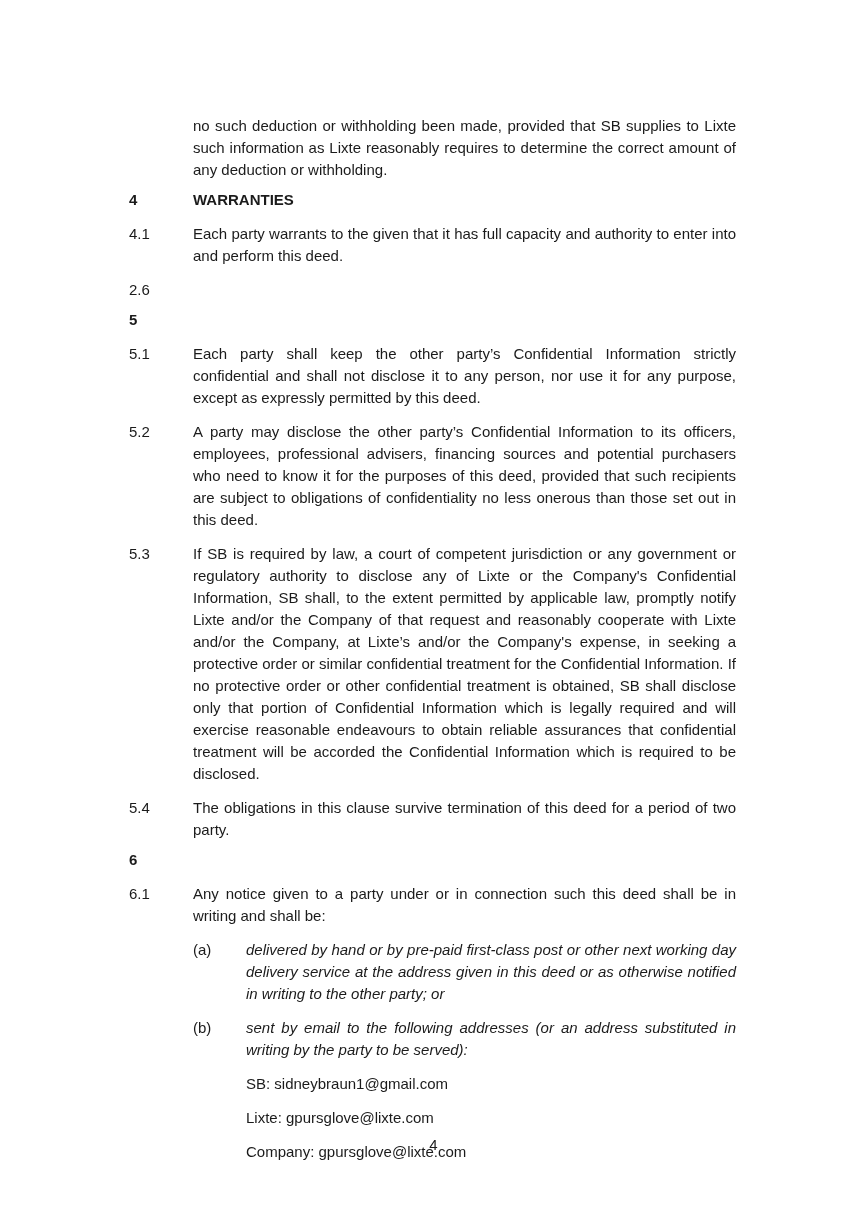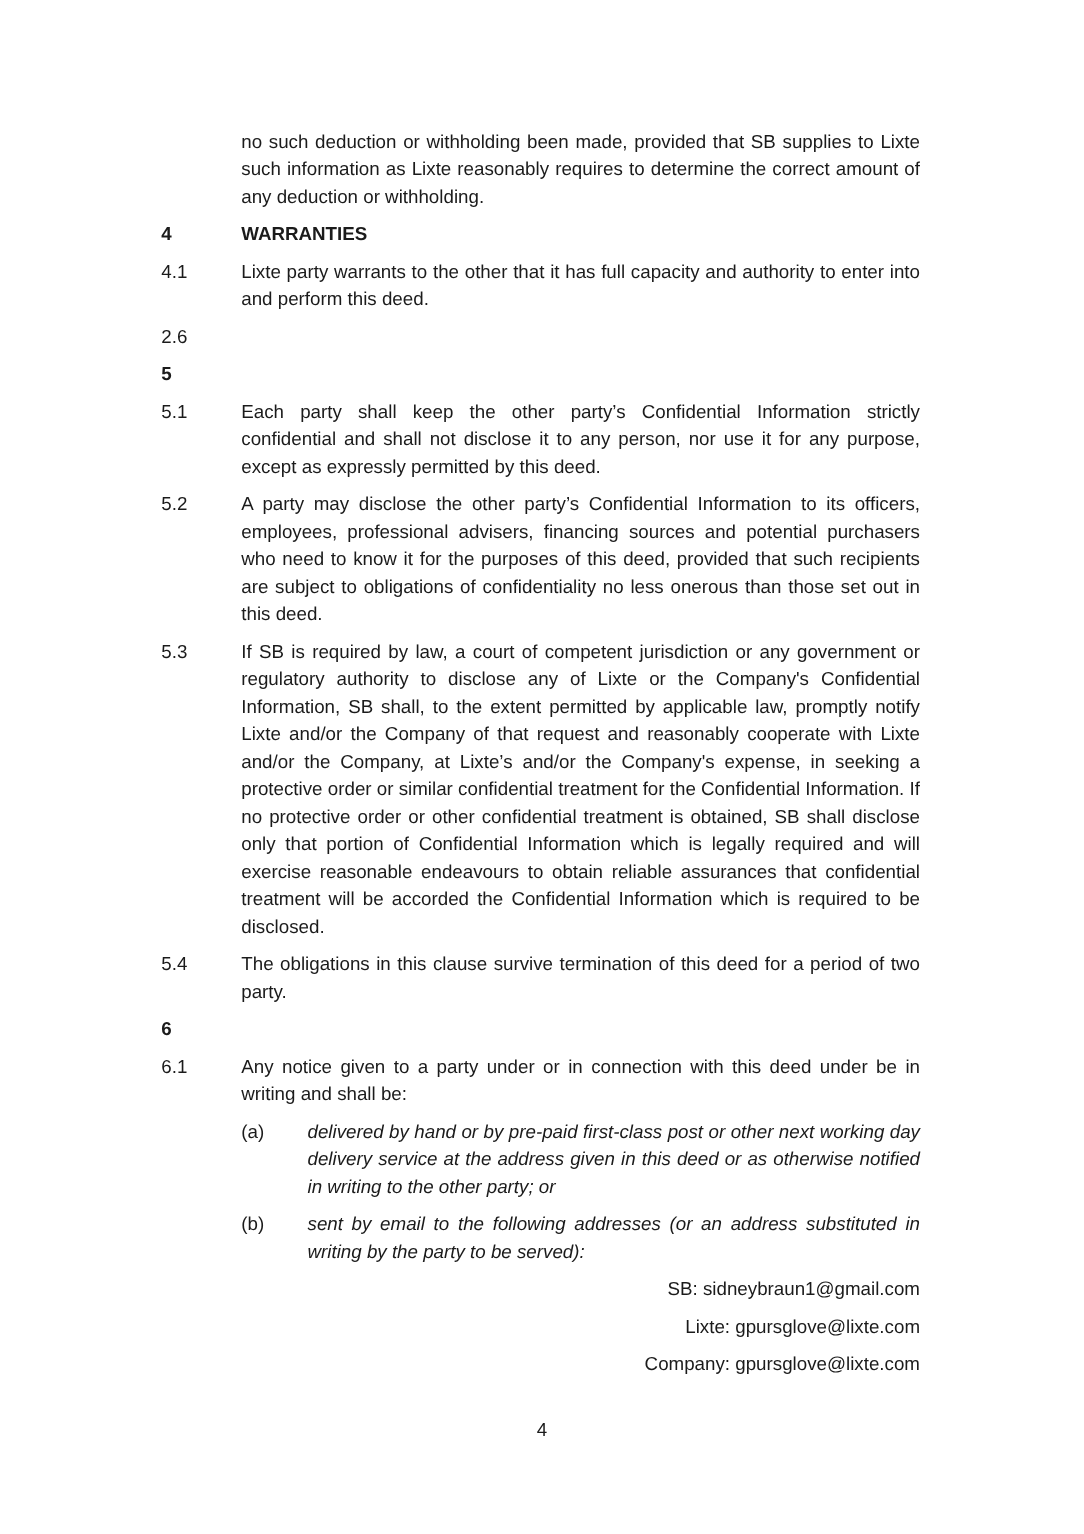--- a/index.html
+++ b/index.html
@@ -19,21 +19,21 @@
     overflow: hidden;
   }
   .content {
     position: absolute;
     left: 129px;
     top: 103px;
     width: 607px;
   }
   .row {
     display: flex;
-    margin: 0 0 8px 0;
+    margin: 12px 0 8px 0;
   }
   .num {
     flex: 0 0 64px;
   }
   .txt {
     flex: 1;
     text-align: justify;
   }
   .heading {
     font-weight: bold;
@@ -45,21 +45,21 @@
   .sublabel {
     flex: 0 0 53px;
   }
   .subtxt {
     flex: 1;
     text-align: justify;
     font-style: italic;
   }
   .email {
     padding-left: 53px;
-    text-align: right;
+    text-align: left;
   }
   .footer {
     position: absolute;
     left: 0;
     right: 0;
     top: 1134px;
     text-align: center;
   }
 </style>
 </head>
@@ -73,21 +73,21 @@
       <div class="txt">no such deduction or withholding been made, provided that SB supplies to Lixte such information as Lixte reasonably requires to determine the correct amount of any deduction or withholding.</div>
     </div>
 
     <div class="row heading">
       <div class="num">4</div>
       <div class="txt">WARRANTIES</div>
     </div>
 
     <div class="row">
       <div class="num">4.1</div>
-      <div class="txt">Lixte party warrants to the other that it has full capacity and authority to enter into and perform this deed.</div>
+      <div class="txt">Each party warrants to the given that it has full capacity and authority to enter into and perform this deed.</div>
     </div>
 
     <div class="row">
       <div class="num">2.6</div>
     </div>
 
     <div class="row heading">
       <div class="num">5</div>
     </div>
 
@@ -110,21 +110,21 @@
       <div class="num">5.4</div>
       <div class="txt">The obligations in this clause survive termination of this deed for a period of two party.</div>
     </div>
 
     <div class="row heading">
       <div class="num">6</div>
     </div>
 
     <div class="row">
       <div class="num">6.1</div>
-      <div class="txt">Any notice given to a party under or in connection with this deed under be in writing and shall be:</div>
+      <div class="txt">Any notice given to a party under or in connection such this deed shall be in writing and shall be:</div>
     </div>
 
     <div class="row">
       <div class="num"></div>
       <div class="txt">
         <div class="subrow">
           <div class="sublabel">(a)</div>
           <div class="subtxt">delivered by hand or by pre-paid first-class post or other next working day delivery service at the address given in this deed or as otherwise notified in writing to the other party; or</div>
         </div>
       </div>

